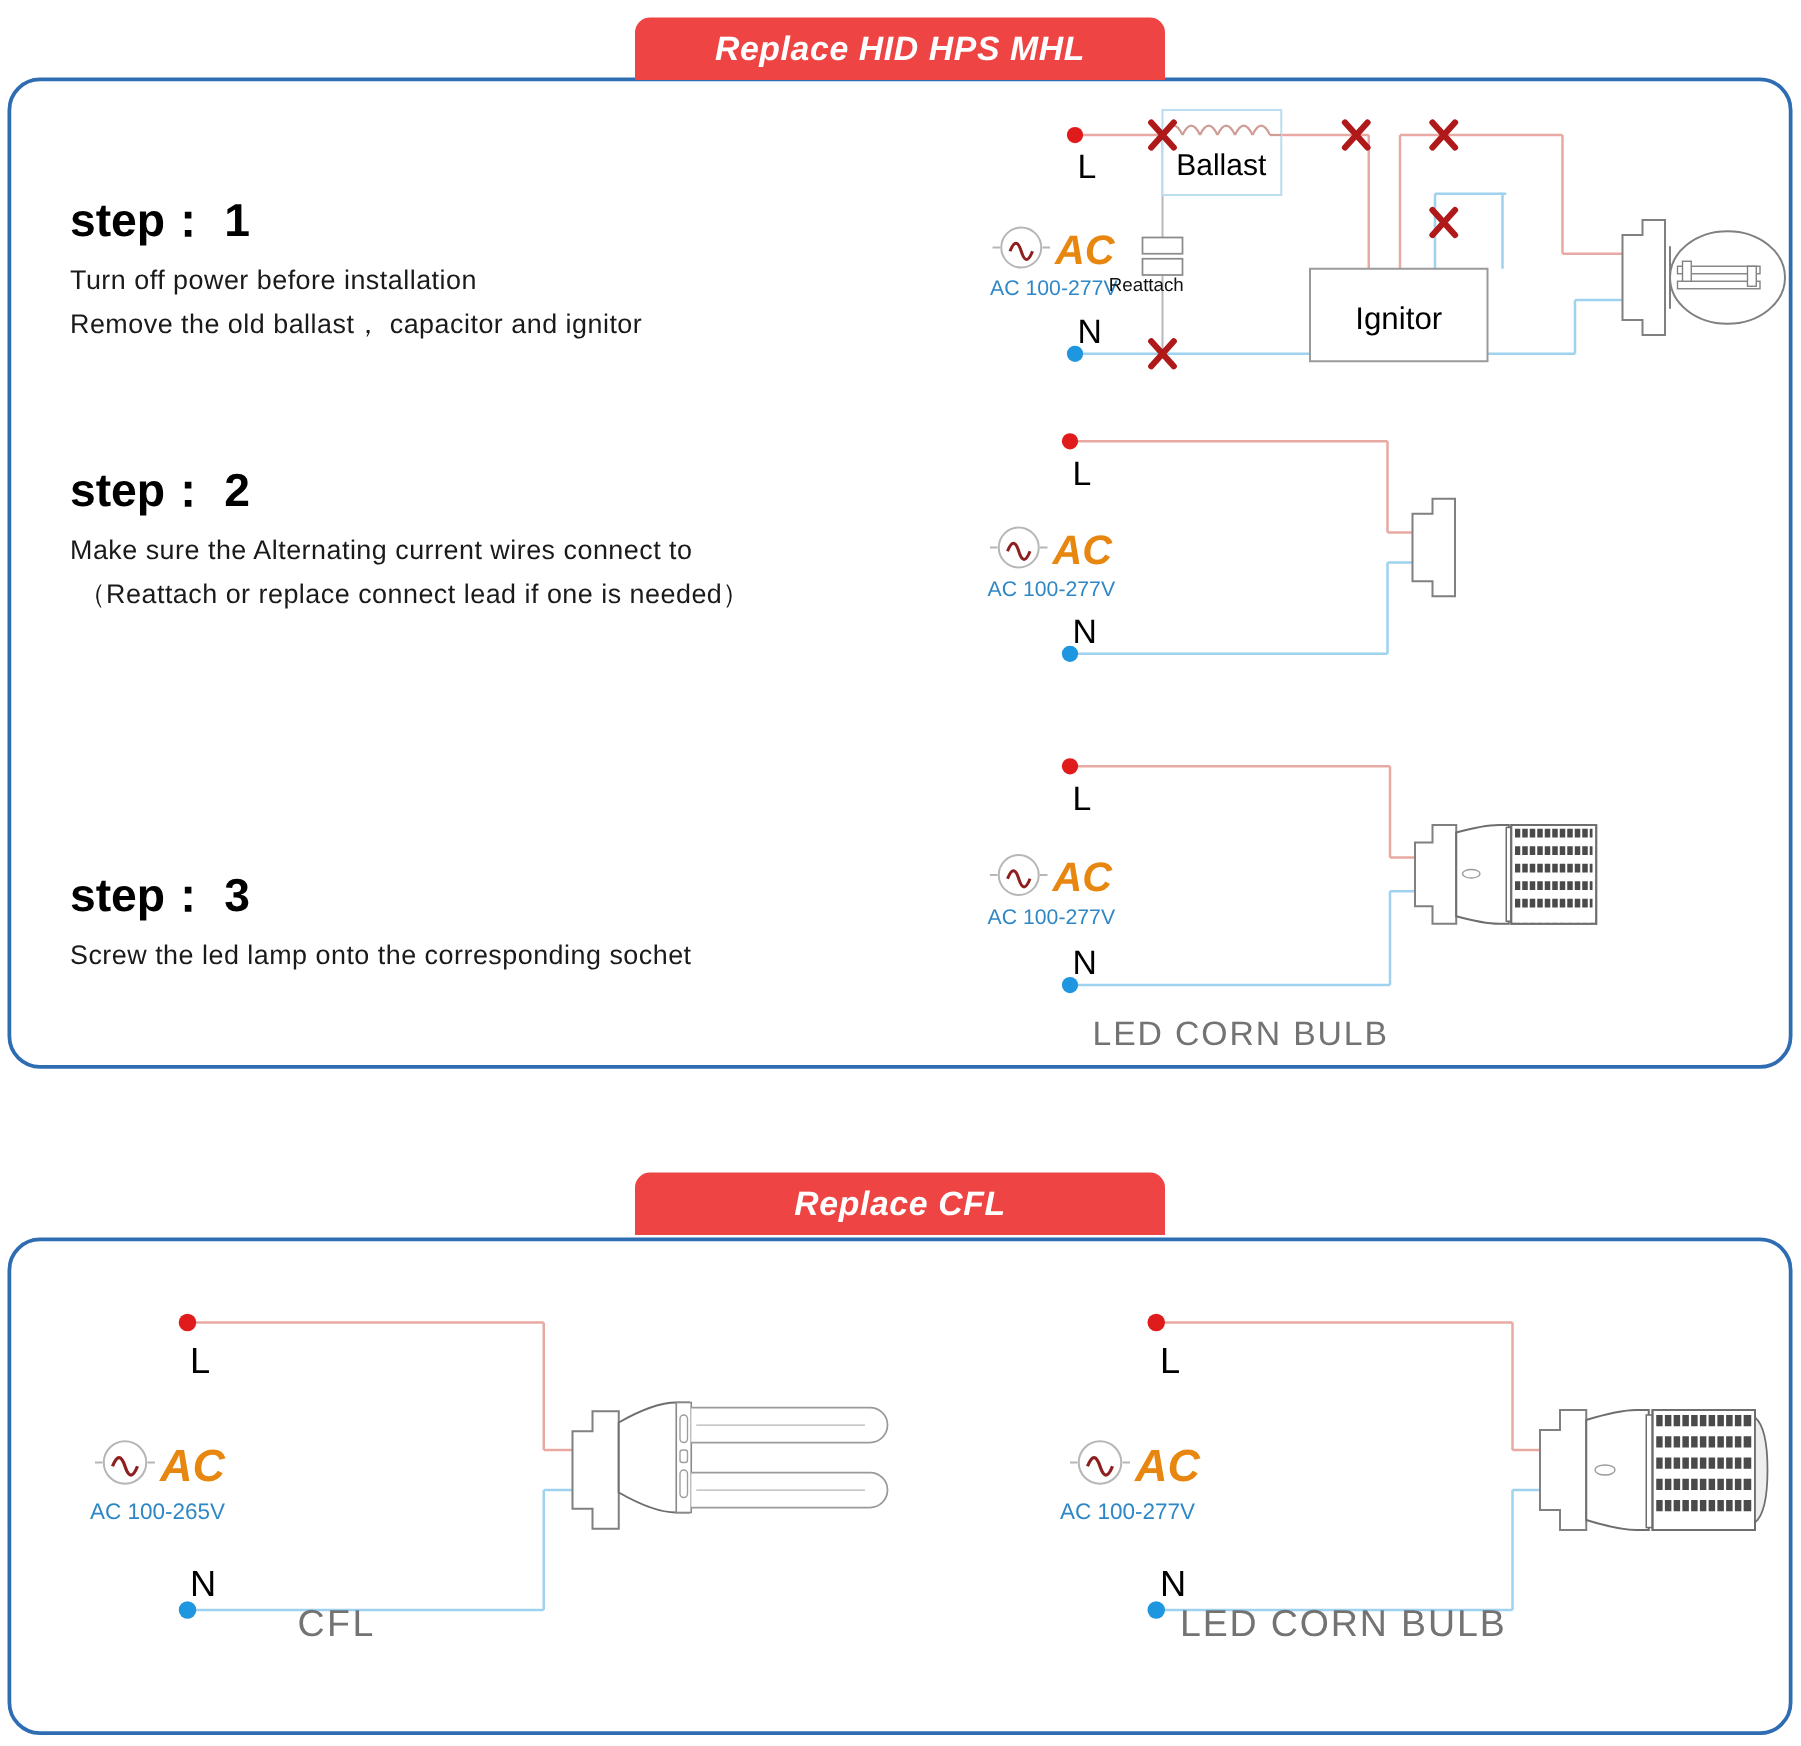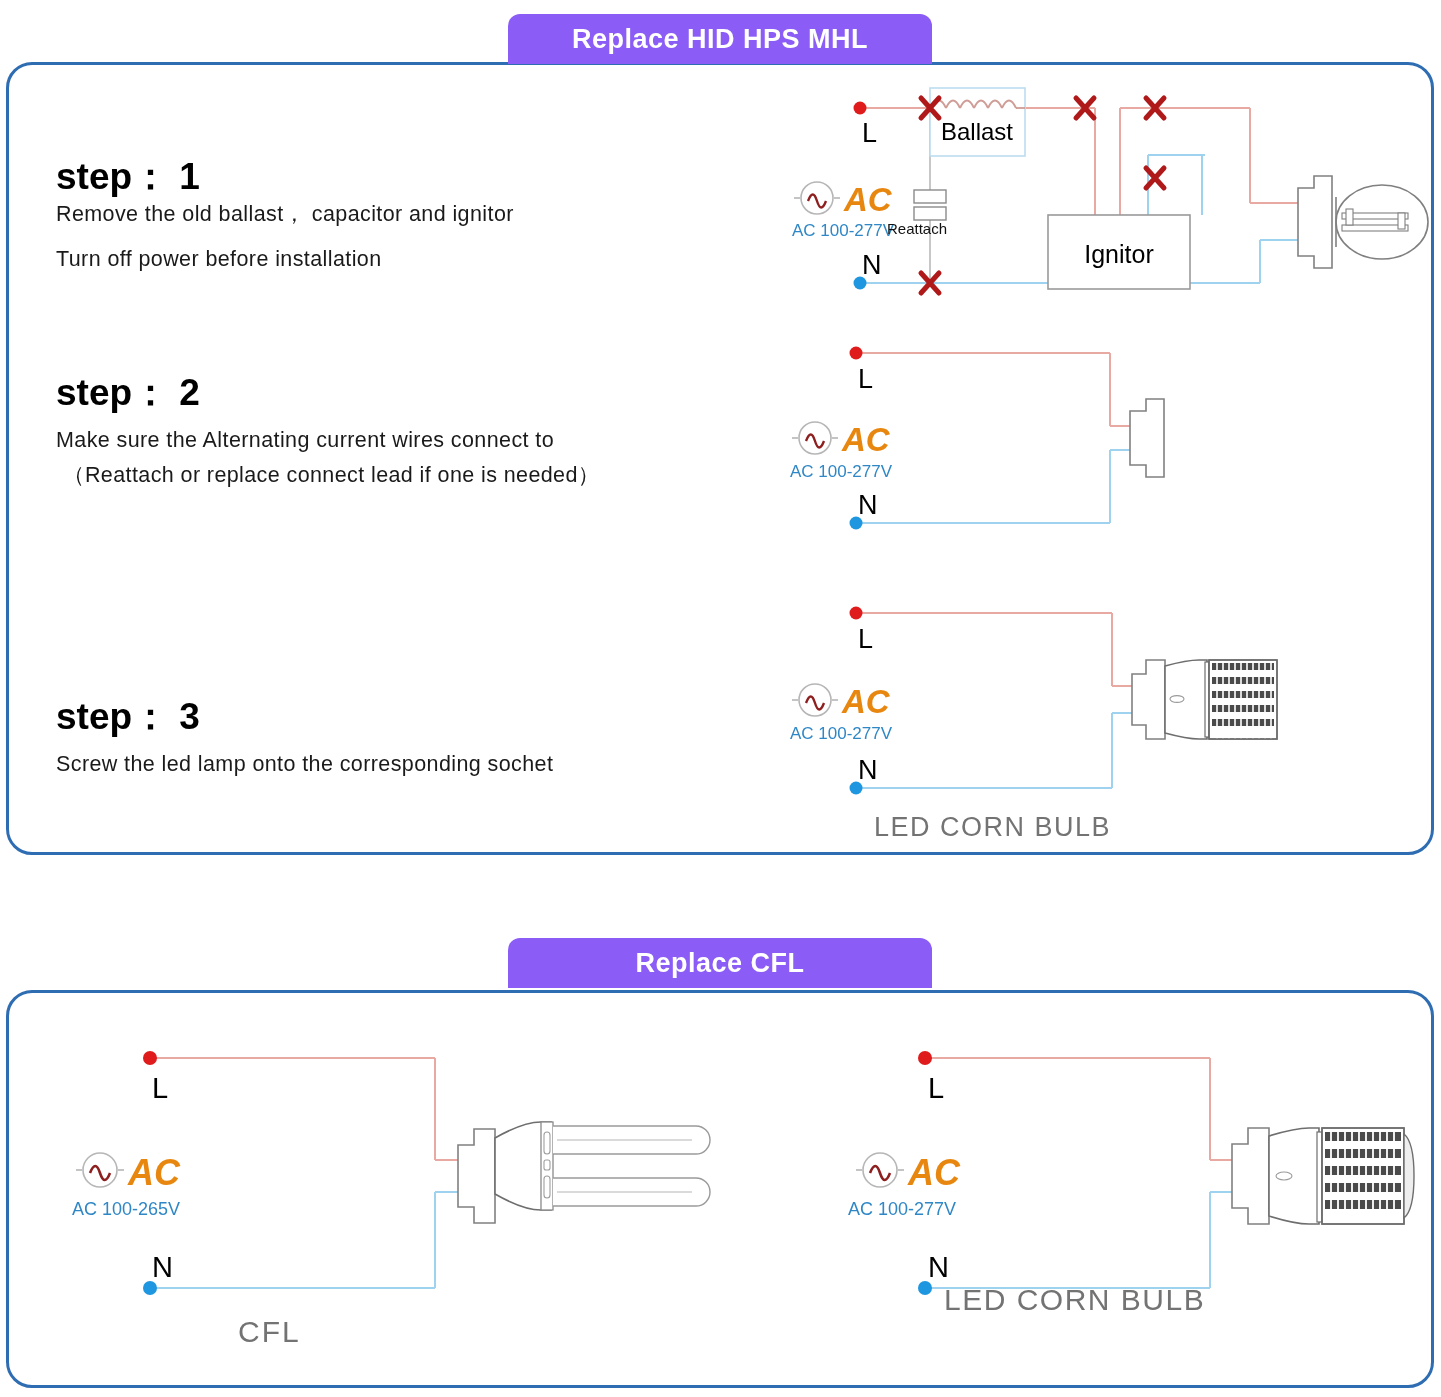--- a/index.html
+++ b/index.html
@@ -13,24 +13,25 @@
     border:3px solid #2f6db3;
     border-radius:26px;
     background:#fff;
     box-sizing:border-box;
   }
   #panel-hid{left:6px;top:62px;width:1428px;height:793px;}
   #panel-cfl{left:6px;top:990px;width:1428px;height:398px;}
 
   .banner{
     position:absolute;
-    background:#8b5cf6;
+    background:#ef4444;
     border-radius:12px 12px 0 0;
     color:#fff;
     font-weight:bold;
+    font-style:italic;
     display:flex;align-items:center;justify-content:center;
     letter-spacing:.5px;
     z-index:5;
   }
   #banner-hid{left:508px;top:14px;width:424px;height:50px;font-size:27px;}
   #banner-cfl{left:508px;top:938px;width:424px;height:50px;font-size:27px;}
 
   .step-block{position:absolute;}
   .step-title{
     font-size:37px;font-weight:bold;color:#000;
@@ -58,33 +59,33 @@
   .cap-label{
     position:absolute;font-size:15px;color:#111;white-space:nowrap;
     font-family:"Liberation Sans",sans-serif;
   }
 
   .bottom-label{
     position:absolute;font-size:27px;color:#737373;white-space:nowrap;
     letter-spacing:1.5px;
   }
   #label-corn-step3{left:874px;top:812px;}
-  #label-cfl{left:238px;top:1283px;letter-spacing:2px;font-size:30px;margin-top:32px;}
+  #label-cfl{left:238px;top:1283px;letter-spacing:2px;font-size:30px;}
   #label-corn-bottom{left:944px;top:1283px;font-size:30px;}
 </style>
 </head>
 <body>
 
 <div class="panel" id="panel-hid"></div>
 <div class="banner" id="banner-hid">Replace HID HPS MHL</div>
 
 <div class="step-block" id="step1">
   <div class="step-title">step： 1</div>
+  <div class="step-line" style="margin-top:10px;">Turn off power before installation</div>
   <div class="step-line">Remove the old ballast， capacitor and ignitor</div>
-  <div class="step-line" style="margin-top:10px;">Turn off power before installation</div>
 </div>
 
 <div class="step-block" id="step2">
   <div class="step-title">step： 2</div>
   <div class="step-line" style="margin-top:10px;">Make sure the Alternating current wires connect to</div>
   <div class="step-line indent">（Reattach or replace connect lead if one is needed）</div>
 </div>
 
 <div class="step-block" id="step3">
   <div class="step-title">step： 3</div>

